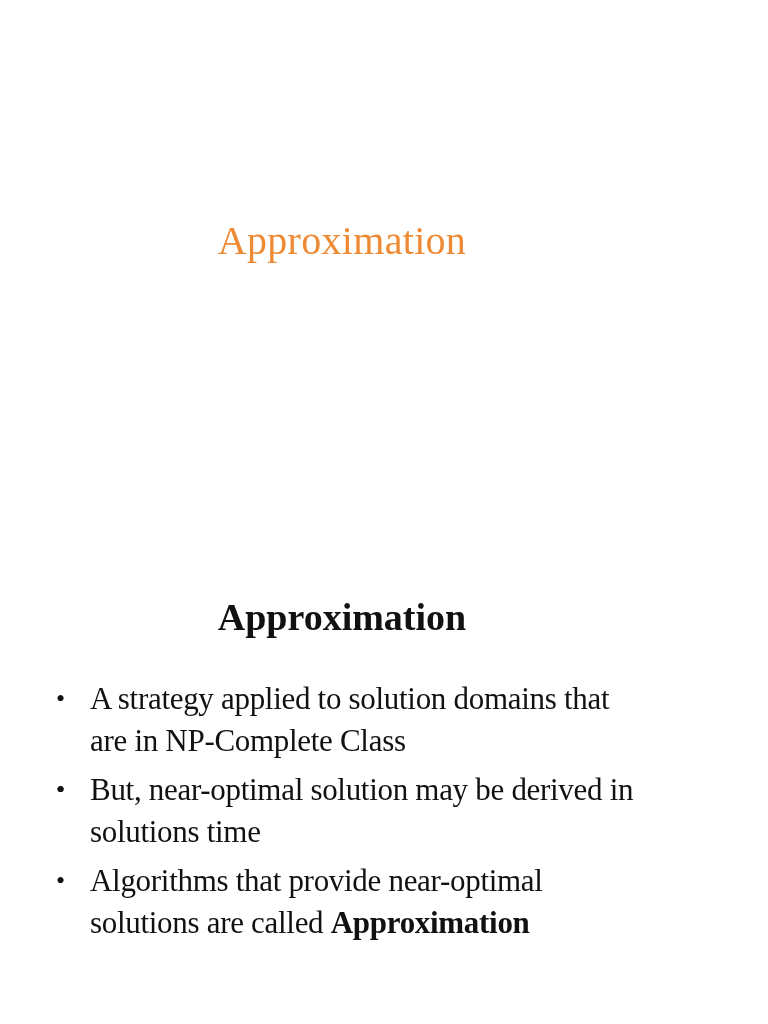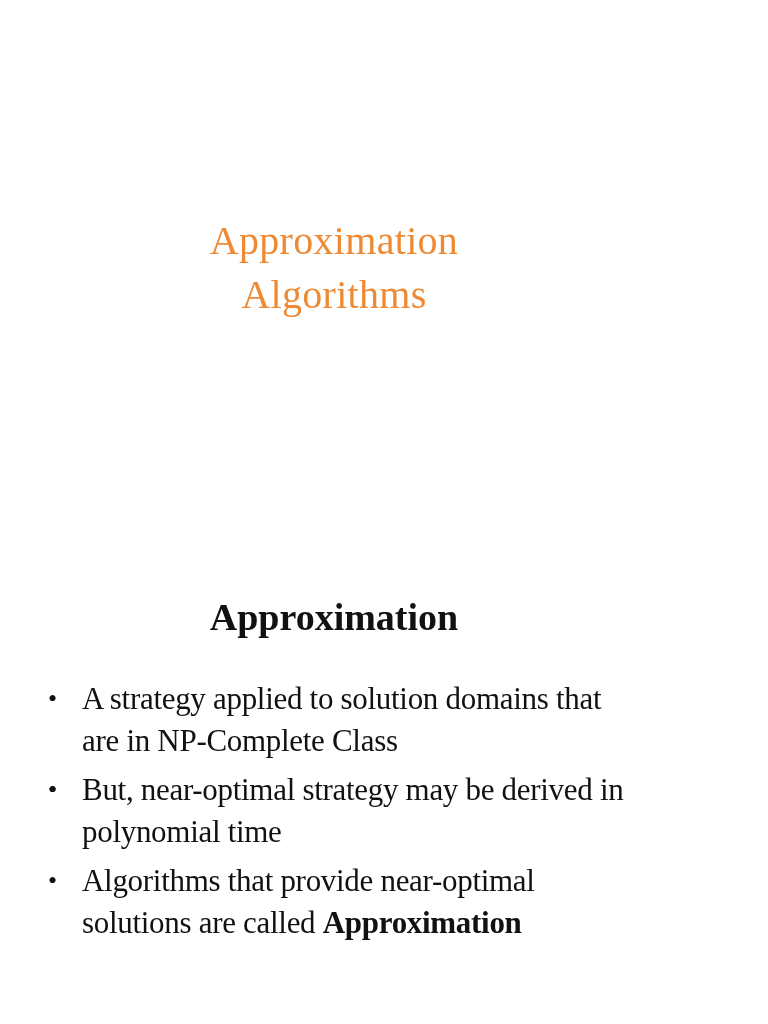--- a/index.html
+++ b/index.html
@@ -1,52 +1,51 @@
 <!DOCTYPE html>
 <html><head>
   <meta charset="utf-8">
   <style>
     html, body { margin: 0; padding: 0; background: #ffffff; }
     body { width: 768px; height: 1024px; overflow: hidden; position: relative;
            font-family: "Liberation Serif", "DejaVu Serif", serif; color: #111; }
-    .slide { position: absolute; left: 8px; width: 652px; }
+    .slide { position: absolute; left: 16px; width: 652px; }
     .slide1 { top: 0; height: 540px; }
     .title-orange { position: absolute; left: 0; right: 0; top: 214px; text-align: center;
                     color: #ee8a34; font-size: 40px; line-height: 54px; letter-spacing: 0.3px; }
     .slide2 { top: 540px; height: 484px; }
     .title-black { position: absolute; left: 0; right: 0; top: 52px; text-align: center;
                    font-weight: bold; font-size: 38px; line-height: 50px; color: #111; }
     .bullets { position: absolute; left: 40px; right: 30px; top: 138px; list-style: none;
                margin: 0; padding: 0; font-size: 31px; line-height: 42px; }
     .bullets li { position: relative; padding-left: 34px; margin-bottom: 7px; letter-spacing: -0.3px; }
     .bullet-dot { position: absolute; left: 0; top: 0; font-size: 26px; }
     b { font-weight: bold; }
   </style>
 </head>
 <body>
 
 <div class="slide slide1">
   <div class="title-orange">
     <div>Approximation</div>
-    <div>Algorithms</div>
   </div>
 </div>
 
 <div class="slide slide2">
   <div class="title-black">Approximation</div>
   <ul class="bullets">
     <li>
       <span class="bullet-dot">•</span>
       <span>A strategy applied to solution domains that are in NP-Complete Class</span>
     </li>
     <li>
       <span class="bullet-dot">•</span>
     </li>
     <li>
       <span class="bullet-dot">•</span>
-      <span>But, near-optimal strategy may be derived in polynomial time</span>
+      <span>But, near-optimal solution may be derived in solutions time</span>
     </li>
     <li>
       <span class="bullet-dot">•</span>
       <span>Algorithms that provide near-optimal solutions are called </span><b>Approximation</b>
     </li>
   </ul>
 </div>
 
 </body></html>

